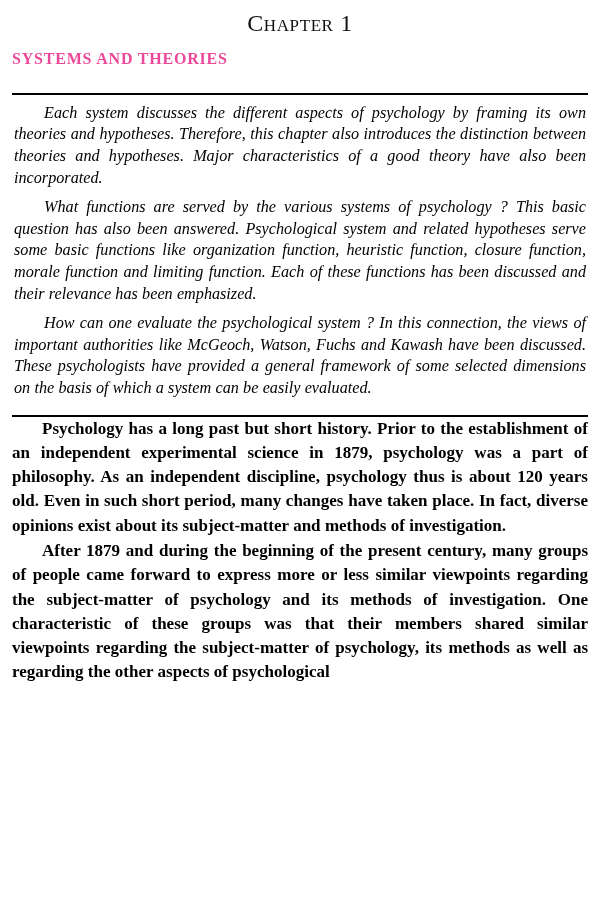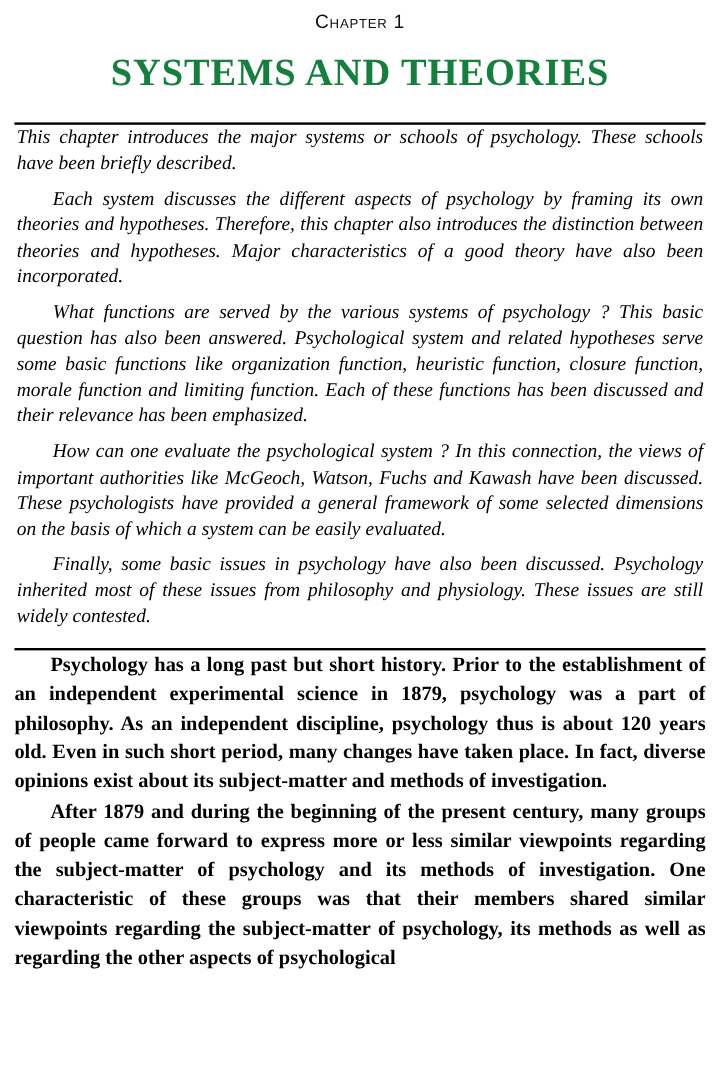--- a/index.html
+++ b/index.html
@@ -24,36 +24,36 @@
     height: 910px;
     box-sizing: border-box;
     padding: 0 12px;
     overflow: hidden;
   }
 
   
   .chapter-label {
     text-align: center;
     font-variant: small-caps;
-    font-family: Liberation Sans, sans-serif;
-    font-size: 16px;
+    font-family: Liberation Serif, serif;
+    font-size: 24px;
     letter-spacing: 0.6px;
     margin: 10px 0 0 0;
     line-height: 1.1;
     color: #111;
   }
 
   .chapter-title {
-    text-align: center;
+    text-align: left;
     font-weight: bold;
-    font-size: 32px;
+    font-size: 16px;
     letter-spacing: 0.8px;
     margin: 14px 0 0 0;
     line-height: 1.15;
-    color: #15803d;
+    color: #ec4899;
   }
 
   
   .rule {
     border: 0;
     border-top: 2.4px solid #000;
     margin: 0;
     padding: 0;
     width: 100%;
     height: 0;
@@ -132,25 +132,23 @@
 <div class="page">
 
   <div class="chapter-label">Chapter 1</div>
 
   <h1 class="chapter-title">SYSTEMS AND THEORIES</h1>
 
   <hr class="rule rule-top">
 
 
   <div class="preview-body">
-    <p>This chapter introduces the major systems or schools of psychology. These schools have been briefly described.</p>
     <p class="indented">Each system discusses the different aspects of psychology by framing its own theories and hypotheses. Therefore, this chapter also introduces the distinction between theories and hypotheses. Major characteristics of a good theory have also been incorporated.</p>
     <p class="indented">What functions are served by the various systems of psychology ? This basic question has also been answered. Psychological system and related hypotheses serve some basic functions like organization function, heuristic function, closure function, morale function and limiting function. Each of these functions has been discussed and their relevance has been emphasized.</p>
     <p class="indented">How can one evaluate the psychological system ? In this connection, the views of important authorities like McGeoch, Watson, Fuchs and Kawash have been discussed. These psychologists have provided a general framework of some selected dimensions on the basis of which a system can be easily evaluated.</p>
-    <p class="indented">Finally, some basic issues in psychology have also been discussed. Psychology inherited most of these issues from philosophy and physiology. These issues are still widely contested.</p>
   </div>
 
   <hr class="rule rule-bottom">
 
 
   <div class="section-body clipped">
     <p>Psychology has a long past but short history. Prior to the establishment of an independent experimental science in 1879, psychology was a part of philosophy. As an independent discipline, psychology thus is about 120 years old. Even in such short period, many changes have taken place. In fact, diverse opinions exist about its subject-matter and methods of investigation.</p>
     <p>After 1879 and during the beginning of the present century, many groups of people came forward to express more or less similar viewpoints regarding the subject-matter of psychology and its methods of investigation. One characteristic of these groups was that their members shared similar viewpoints regarding the subject-matter of psychology, its methods as well as regarding the other aspects of psychological</p>
   </div>
 

